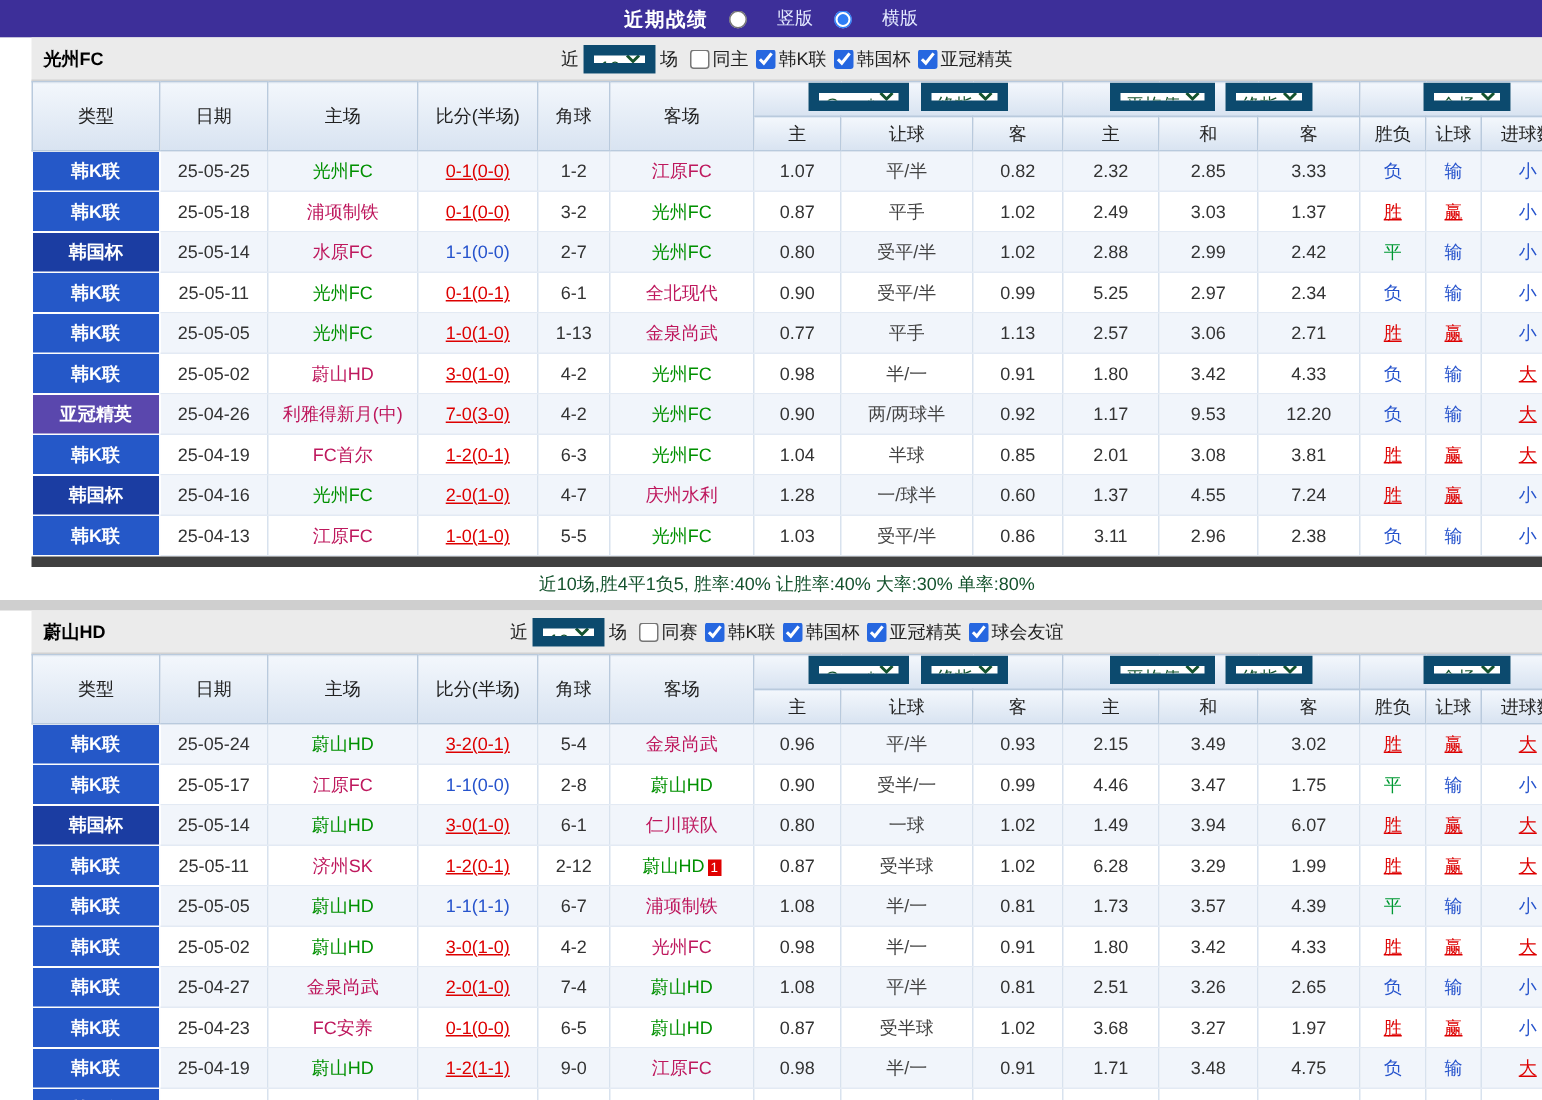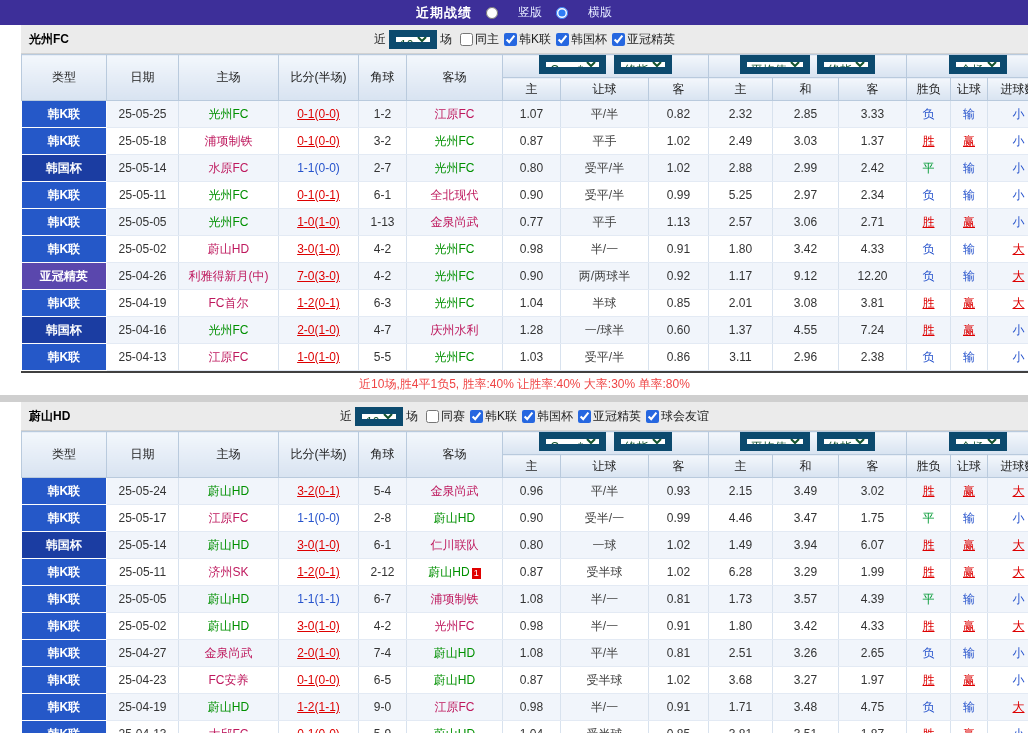--- a/index.html
+++ b/index.html
@@ -32,21 +32,21 @@
   .type-c{background:#1b3da2;}
   .type-a{background:#5a47ad;}
   .focal{color:#009000;}
   .team{color:#be185d;}
   .c-r{color:#dd0000;text-decoration:underline;}
   .c-g{color:#009933;}
   .c-b{color:#2653cc;}
   .hcap{color:#444;text-align:center;}
   .num{color:#333;}
   .card{display:inline-block;background:#e00000;color:#fff;font-size:9px;line-height:11px;padding:0 2px;margin-left:2px;vertical-align:top;margin-top:4px;}
-  .summary{height:22px;line-height:22px;text-align:center;color:#ef4444;background:#fff;border-top:2px solid #404040;}
+  .summary{height:22px;line-height:22px;text-align:center;color:#14532d;background:#fff;border-top:7px solid #404040;}
   .gap{height:7px;background:#cfcfcf;}
 </style>
 </head>
 <body>
 
 <div class="page">
 
   <div class="topbar">
     <span class="title">近期战绩</span>
     <label>
@@ -231,21 +231,21 @@
             <td class="type type-a">亚冠精英</td>
             <td>25-04-26</td>
             <td class="team">利雅得新月(中)</td>
             <td class="c-r">7-0(3-0)</td>
             <td class="num">4-2</td>
             <td class="focal">光州FC</td>
             <td class="num">0.90</td>
             <td class="hcap">两/两球半</td>
             <td class="num">0.92</td>
             <td class="num">1.17</td>
-            <td class="num">9.12</td>
+            <td class="num">9.53</td>
             <td class="num">12.20</td>
             <td class="c-b">负</td>
             <td class="c-b">输</td>
             <td class="c-r">大</td>
           </tr>
           <tr>
             <td class="type type-k">韩K联</td>
             <td>25-04-19</td>
             <td class="team">FC首尔</td>
             <td class="c-r">1-2(0-1)</td>

